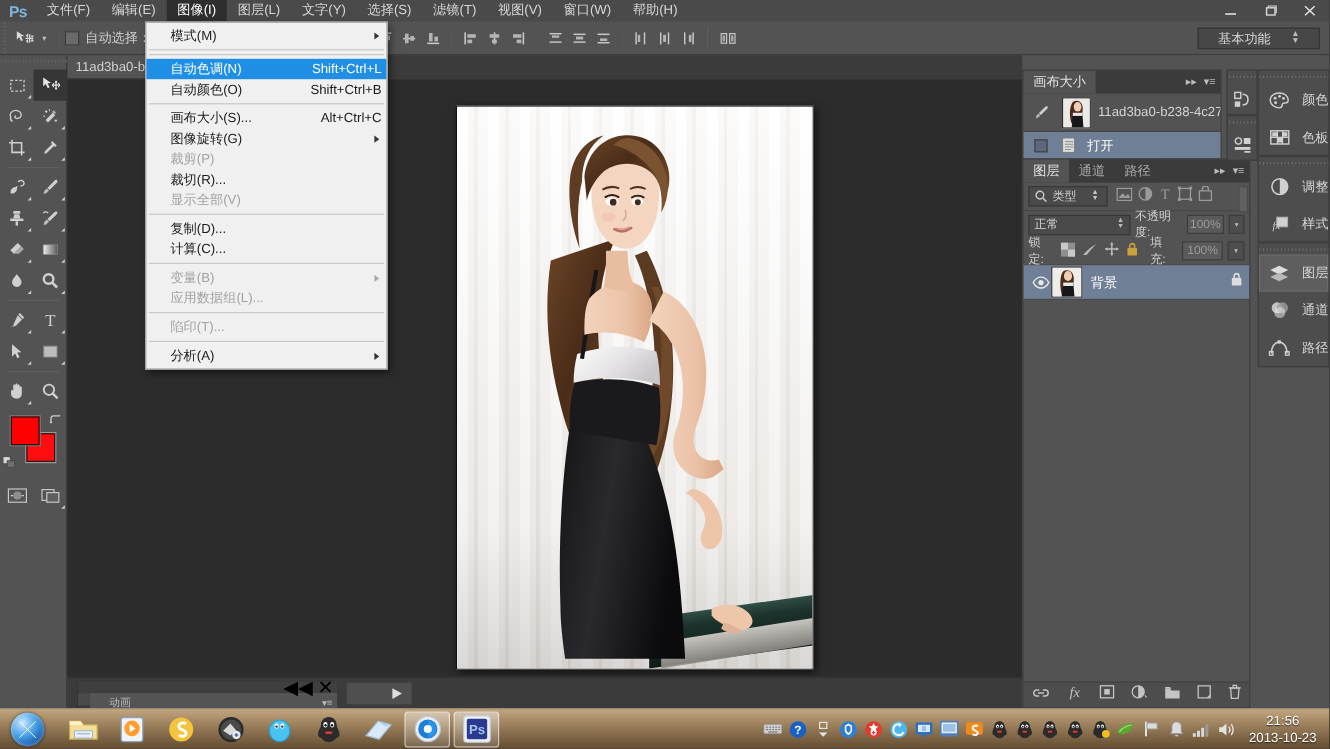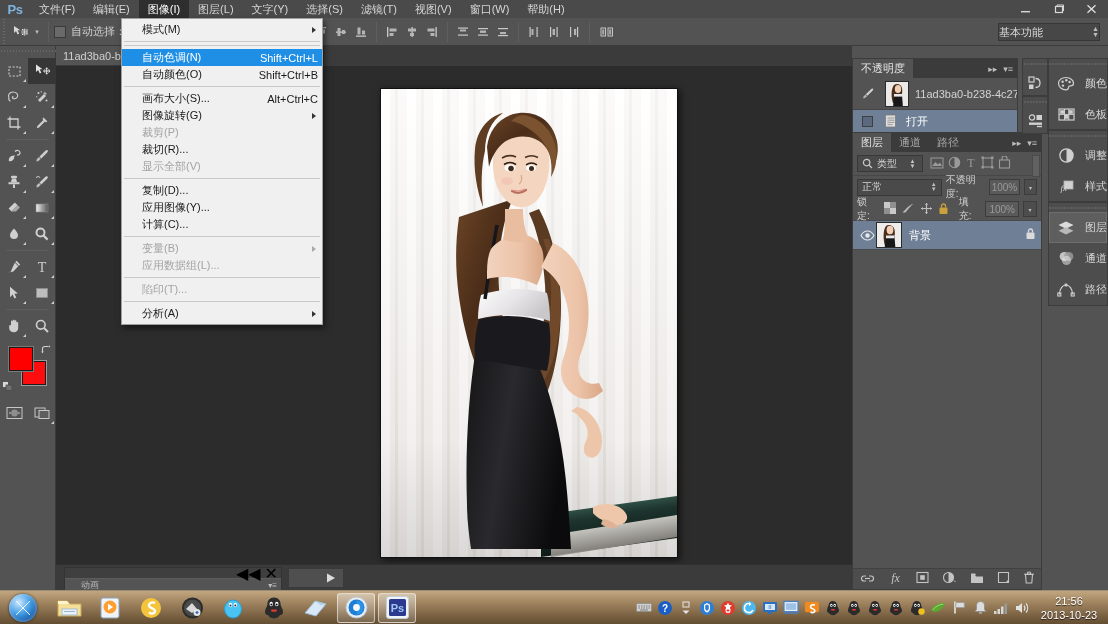--- a/index.html
+++ b/index.html
@@ -102,21 +102,21 @@
   .align-btn {
     width: 20px; height: 20px;
     display: flex; align-items: center; justify-content: center;
   }
   .ws-select {
     position: absolute; right: 8px; top: 5px;
     width: 102px; height: 18px;
     background: #474747;
     border: 1px solid #363636;
     display: flex; align-items: center;
-    padding: 0 0;
+    padding: 0 16px;
     font-size: 11px; color: #d6d6d6;
   }
   .ws-select .arrows {
     margin-left: auto; font-size: 7px; color: #bdbdbd; line-height: 6px;
     text-align: center;
   }
 
   
   .tabbar {
     position: absolute; left: 56px; top: 46px;
@@ -274,20 +274,21 @@
     display: flex; align-items: center; justify-content: flex-end;
     padding-right: 3px; gap: 4px;
   }
   .anim-tab {
     height: 14px;
     display: flex; align-items: center;
     font-size: 9px; color: #bdbdbd;
     padding-left: 16px;
     background: #545454;
     border-top: 1px solid #5d5d5d;
+    margin-left: 10px;
   }
   .anim-play {
     position: absolute; left: 232px; top: 3px;
     width: 56px; height: 20px;
     background: #4f4f4f;
     border: 1px solid #3a3a3a;
     display: flex; align-items: center; justify-content: flex-end;
     padding-right: 6px;
   }
 
@@ -1036,21 +1037,21 @@
         <svg width="14" height="14" viewBox="0 0 14 14">
             <path d="M4 2.5l8 4.5-8 4.5z" fill="#dcdcdc"></path>
           </svg>
       </div>
     </div>
 
     <div class="right-col">
 
       <div class="panel" style="left:0; top:12px; width:166px; height:148px;">
         <div class="panel-tabstrip">
-          <div class="ptab active">不透明度</div>
+          <div class="ptab active">画布大小</div>
           <div class="panel-tab-right">
             <span>▸▸</span>
             <span>▾≡</span>
           </div>
         </div>
         <div class="panel-body">
           <div class="hist-row snap">
             <div class="hist-icon">
               <svg width="14" height="14" viewBox="0 0 14 14">
                   <path d="M12 1.8c-.6-.6-1.4-.3-2.3.6L4.8 7.2l1.6 1.6 4.9-4.8c.9-.9 1.2-1.6.7-2.2z" fill="#cfcfcf"></path>
@@ -1416,23 +1417,20 @@
         <span>裁切(R)...</span>
       </div>
       <div class="dd-item disabled">
         <span>显示全部(V)</span>
       </div>
       <div class="dd-sep"></div>
       <div class="dd-item">
         <span>复制(D)...</span>
       </div>
       <div class="dd-item">
-        <span>应用图像(Y)...</span>
-      </div>
-      <div class="dd-item">
         <span>计算(C)...</span>
       </div>
       <div class="dd-sep"></div>
       <div class="dd-item disabled">
         <span>变量(B)</span>
         <span class="dd-arrow"></span>
       </div>
       <div class="dd-item disabled">
         <span>应用数据组(L)...</span>
       </div>

